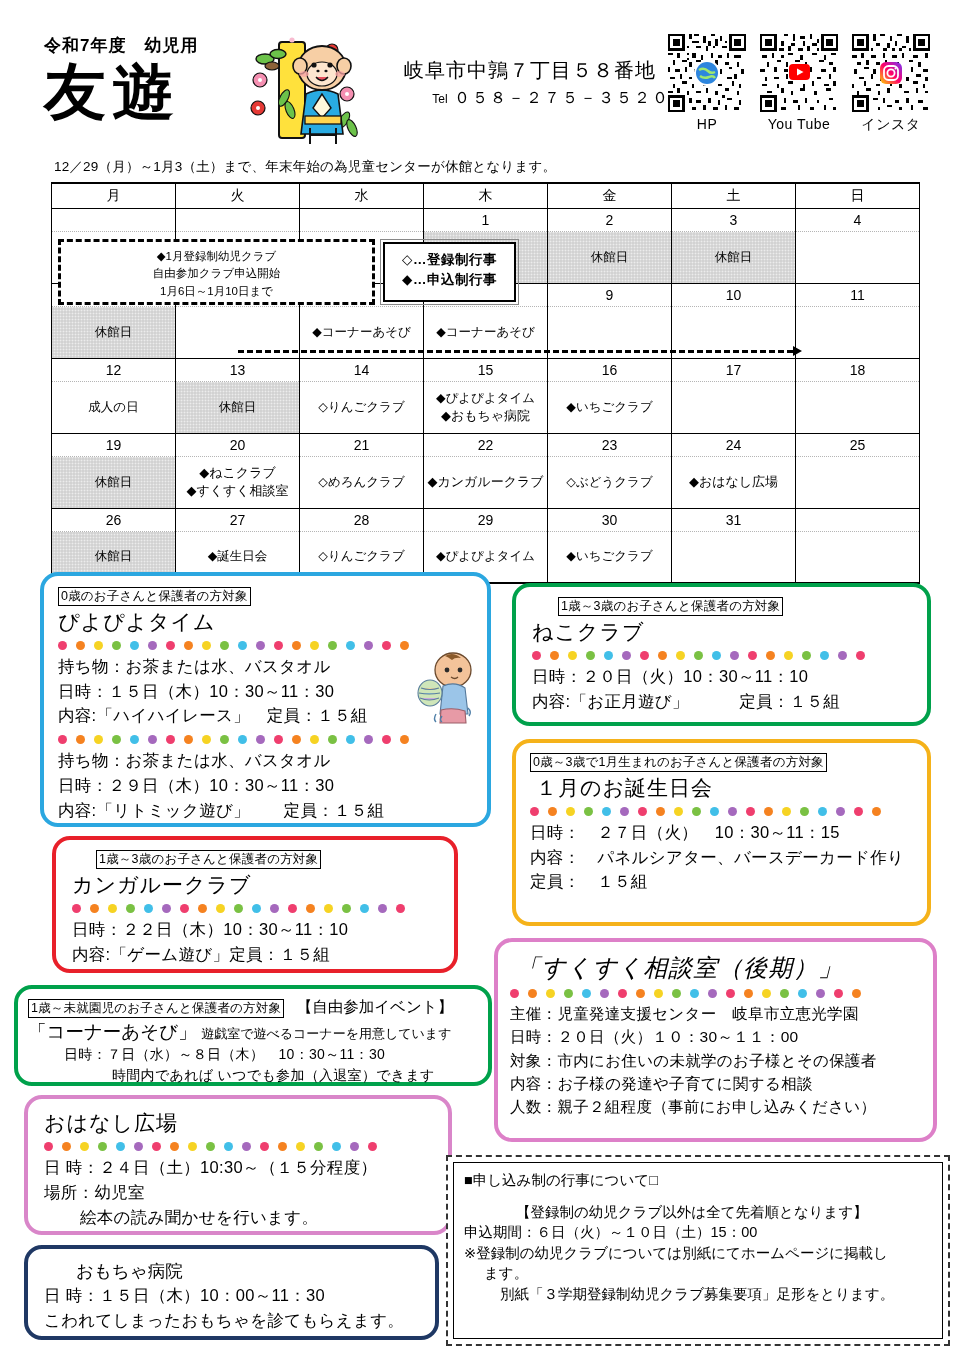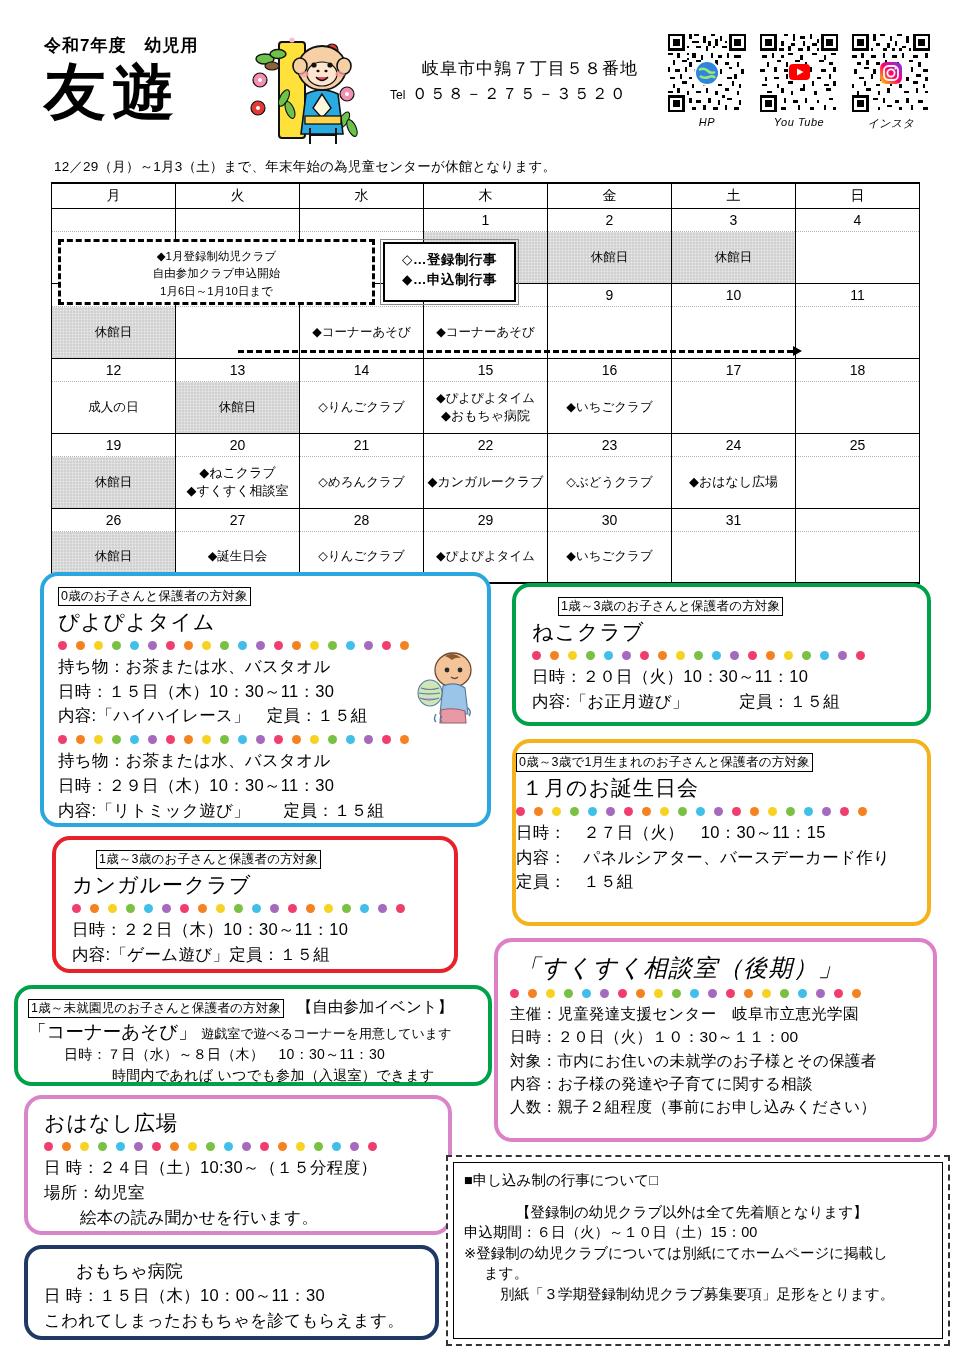--- a/index.html
+++ b/index.html
@@ -18,28 +18,28 @@
   .hdr-left { position:absolute; left:44px; top:34px; width:200px; }
   .nendo { font-size:17px; font-weight:bold; letter-spacing:1px; }
   .yuyu {
     font-size:62px; font-weight:bold; letter-spacing:6px;
     line-height:1.05; margin-top:2px;
     font-family:"DejaVu Sans",sans-serif;
   }
   .hdr-illust { position:absolute; left:232px; top:32px; width:140px; height:115px; }
   .hdr-center { position:absolute; left:390px; top:52px; width:280px; }
   .center-name { font-size:16.5px; font-weight:bold; letter-spacing:0.4px; white-space:nowrap;}
-  .center-addr { font-size:17px; text-align:center; margin-top:5px; letter-spacing:1px;}
-  .center-tel { font-size:16px; text-align:left; margin-top:4px; letter-spacing:2px;}
+  .center-addr { font-size:20px; text-align:center; margin-top:5px; letter-spacing:1px;}
+  .center-tel { font-size:16px; text-align:right; margin-top:4px; letter-spacing:2px;}
   .center-tel .telw { font-size:12px; letter-spacing:0; }
 
   .qrwrap { position:absolute; top:34px; left:668px; display:flex; gap:14px; }
   .qrbox { width:78px; text-align:center; }
   .qrimg { width:78px; height:78px; position:relative; }
-  .qrlabel { font-size:11px; margin-top:4px; letter-spacing:0.5px;font-style:italic; }
+  .qrlabel { font-size:14px; margin-top:4px; letter-spacing:0.5px; }
 
   .notice {
     position:absolute; left:54px; top:158px;
     font-size:13.5px; letter-spacing:0.2px;
   }
 
   
   .cal {
     position:absolute; left:51px; top:182px;
     width:869px;
@@ -123,21 +123,21 @@
   #box-piyopiyo { left:40px; top:572px; width:451px; height:255px; border:4px solid #2ba7e0; }
   #box-piyopiyo .inner { padding:10px 14px; }
   #baby { position:absolute; right:10px; top:72px; width:62px; height:76px; }
 
   
   #box-neko { left:512px; top:583px; width:419px; height:143px; border:4px solid #00a14b; }
   #box-neko .inner { padding:9px 16px; }
 
   
   #box-birthday { left:512px; top:739px; width:419px; height:187px; border:4px solid #f5b21a; }
-  #box-birthday .inner { padding:9px 0; }
+  #box-birthday .inner { padding:9px 14px; }
 
   
   #box-kangaroo { left:52px; top:836px; width:406px; height:137px; border:4px solid #e8202a; }
   #box-kangaroo .inner { padding:9px 16px; }
 
   
   #box-corner { left:14px; top:985px; width:478px; height:101px; border:4px solid #00a14b; }
   #box-corner .inner { padding:8px 10px; }
 
   

